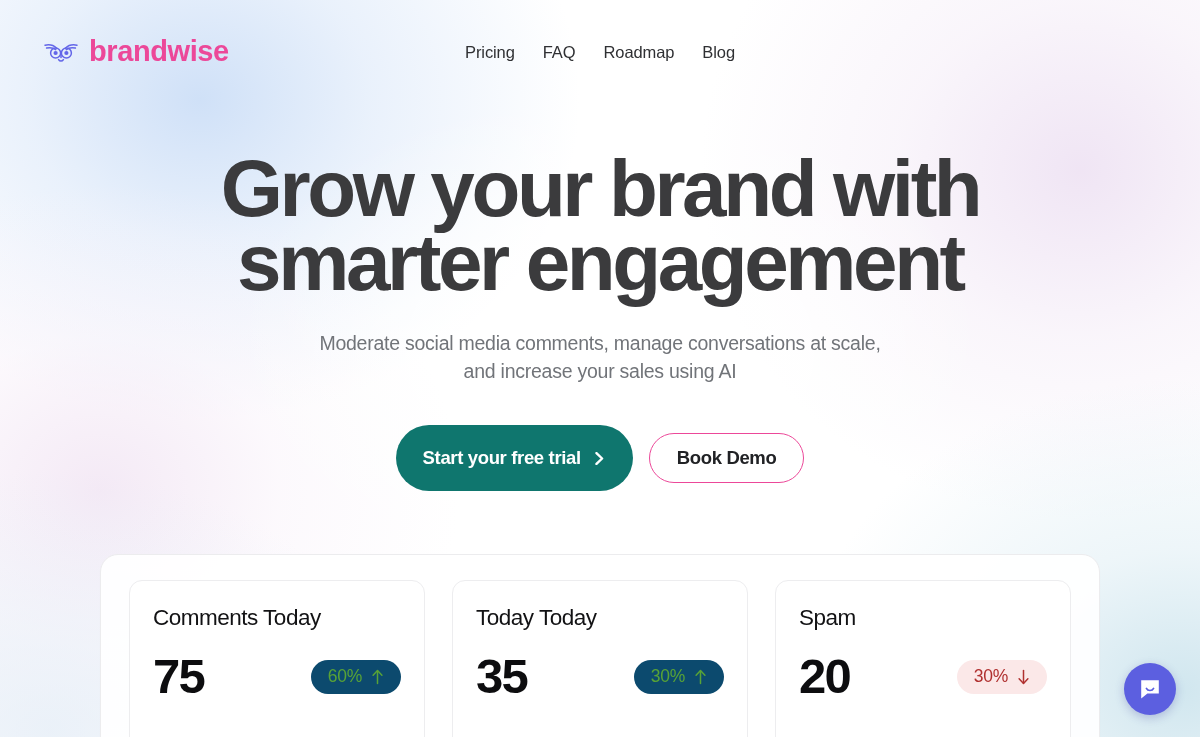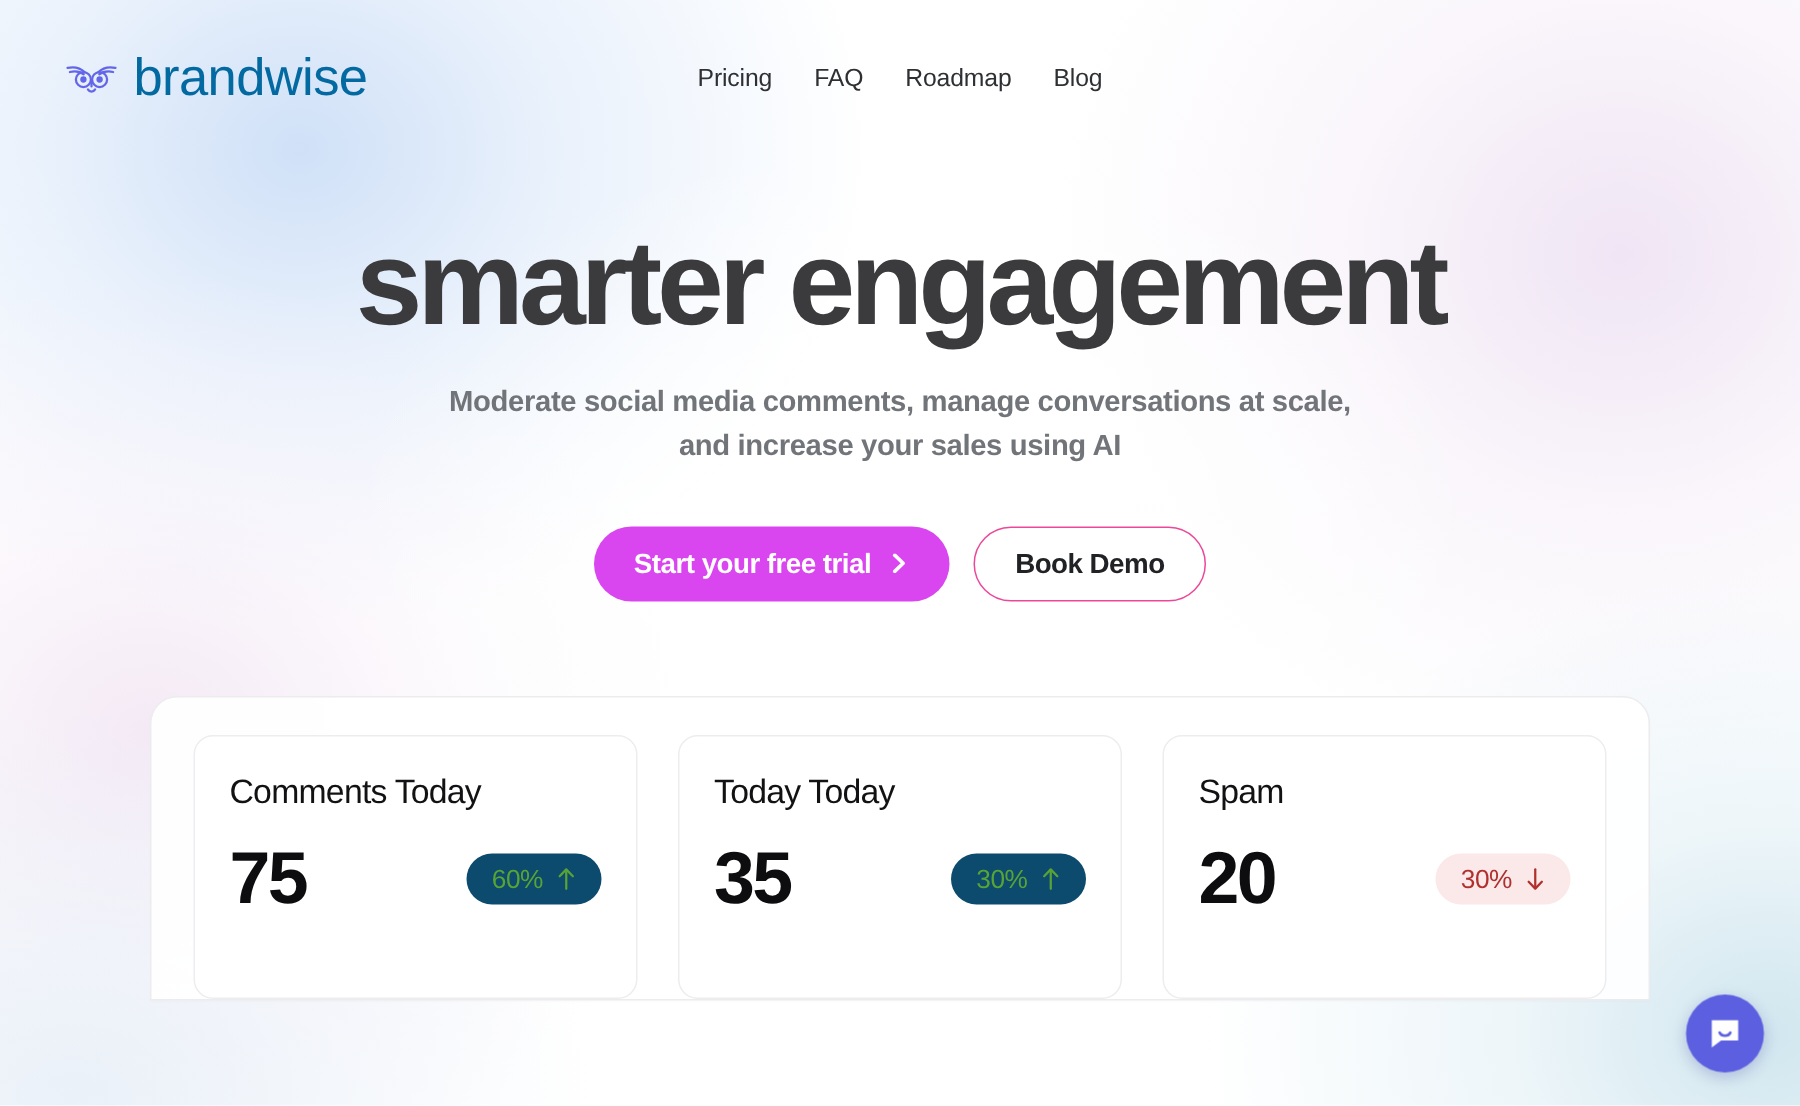--- a/index.html
+++ b/index.html
@@ -73,24 +73,24 @@
   }
 
   .brand {
     display: flex;
     align-items: center;
     gap: 11px;
     text-decoration: none;
   }
   .brand-mark { width: 34px; height: 24px; display: block; flex: none; }
   .brand-name {
-    font-size: 35px;
-    color: #0369a1;
+    font-size: 29px;
+    color: #ec4899;
     letter-spacing: -0.4px;
-    font-weight: 400;
+    font-weight: 700;
     line-height: 1;
     padding-bottom: 2px;
   }
 
   .nav {
     position: absolute;
     left: 50%;
     transform: translateX(-50%);
     display: flex;
     align-items: center;
@@ -155,35 +155,35 @@
   .hero-sub {
     margin-top: 28px;
     font-size: 19.5px;
     line-height: 1.45;
     color: #717479;
     letter-spacing: -0.25px;
     max-width: 620px;
     margin-left: auto;
     margin-right: auto;
   }
-  .hero-sub .line { display: block; font-weight: bold; }
+  .hero-sub .line { display: block; }
 
   .hero-cta {
     margin-top: 40px;
     display: flex;
     justify-content: center;
     align-items: center;
     gap: 16px;
   }
   .btn-trial {
-    height: 50px;
+    height: 66px;
     padding: 4px 27px;
     border-radius: 999px;
     border: none;
-    background: #d946ef;
+    background: #0f766e;
     color: #ffffff;
     font-size: 18.5px;
     font-weight: 700;
     font-family: inherit;
     letter-spacing: -0.35px;
     display: inline-flex;
     align-items: center;
     gap: 12px;
     cursor: pointer;
     white-space: nowrap;
@@ -319,20 +319,21 @@
       <a class="nav-link" href="#">Roadmap</a>
       <a class="nav-link" href="#">Blog</a>
     </nav>
 
 
   </header>
 
   <section class="hero">
 
     <h1 class="hero-title">
+      <span class="line">Grow your brand with</span>
       <span class="line">smarter engagement</span>
     </h1>
 
     <p class="hero-sub">
       <span class="line">Moderate social media comments, manage conversations at scale,</span>
       <span class="line">and increase your sales using AI</span>
     </p>
 
     <div class="hero-cta">
       <button class="btn-trial">

